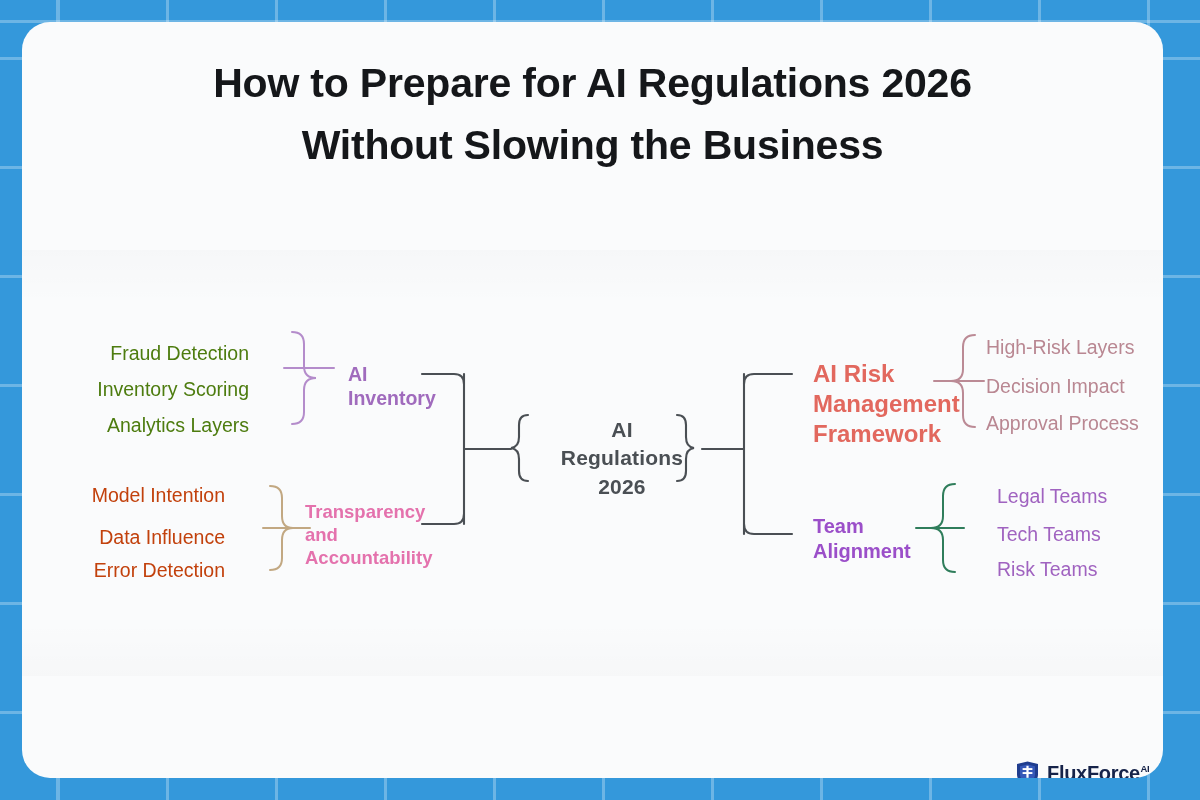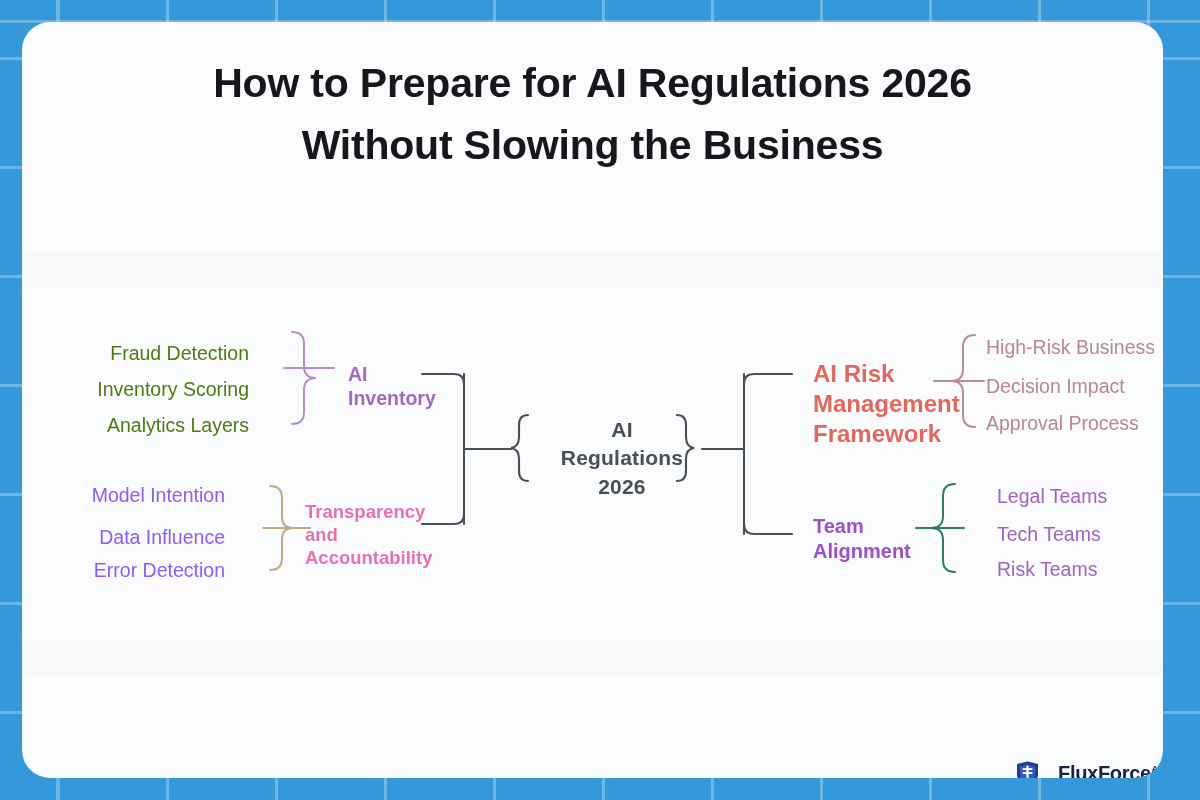--- a/index.html
+++ b/index.html
@@ -77,32 +77,32 @@
     line-height: 1.35;
     color: #4a4f54;
     letter-spacing: 0.2px;
   }
 
   
   #n-ai-inventory { left: 326px; top: 340px; width: 110px; font-size: 19.5px; color: #a06bbd; }
   .l-tl { right: 914px; color: #4d7c0f; }
   
   #n-transparency { left: 283px; top: 479px; width: 150px; font-size: 18.5px; color: #e472ad; }
-  .l-bl { right: 938px; color: #8b5cf6; }
+  .l-bl { right: 938px; color: #c2410c; }
   
   #n-airisk { left: 791px; top: 337px; width: 132px; font-size: 24px; color: #e2685e; }
   .l-tr { left: 964px; color: #b98792; }
   
   #n-team { left: 791px; top: 492px; width: 120px; font-size: 20px; color: #9b4fc9; }
   .l-br { left: 943px; color: #a063c0; margin-left: 32px; }
 
   #logo {
     position: absolute;
     left: 993px; top: 738px;
-    display: flex; align-items: center; gap: 18px;
+    display: flex; align-items: center; gap: 7px;
   }
   #logo-text {
     font-size: 20px; font-weight: 700; color: #162349;
     letter-spacing: -0.3px;
     display: flex; align-items: flex-start;
   }
   #logo-sup { font-size: 9.5px; font-weight: 700; position: relative; top: 1px; left: 0.5px; }
 </style>
 </head>
 <body>
@@ -158,21 +158,21 @@
       <div class="node" id="n-transparency">Transparency
 and
 Accountability</div>
       <div class="leaf l-bl" style="top:464px">Model Intention</div>
       <div class="leaf l-bl" style="top:506px">Data Influence</div>
       <div class="leaf l-bl" style="top:539px">Error Detection</div>
 
       <div class="node" id="n-airisk">AI Risk
 Management
 Framework</div>
-      <div class="leaf l-tr" style="top:316px">High-Risk Business</div>
+      <div class="leaf l-tr" style="top:316px">High-Risk Layers</div>
       <div class="leaf l-tr" style="top:355px">Decision Impact</div>
       <div class="leaf l-tr" style="top:392px">Approval Process</div>
 
       <div class="node" id="n-team">Team
 Alignment</div>
       <div class="leaf l-br" style="top:465px">Legal Teams</div>
       <div class="leaf l-br" style="top:503px">Tech Teams</div>
       <div class="leaf l-br" style="top:538px">Risk Teams</div>
     </div>
 

